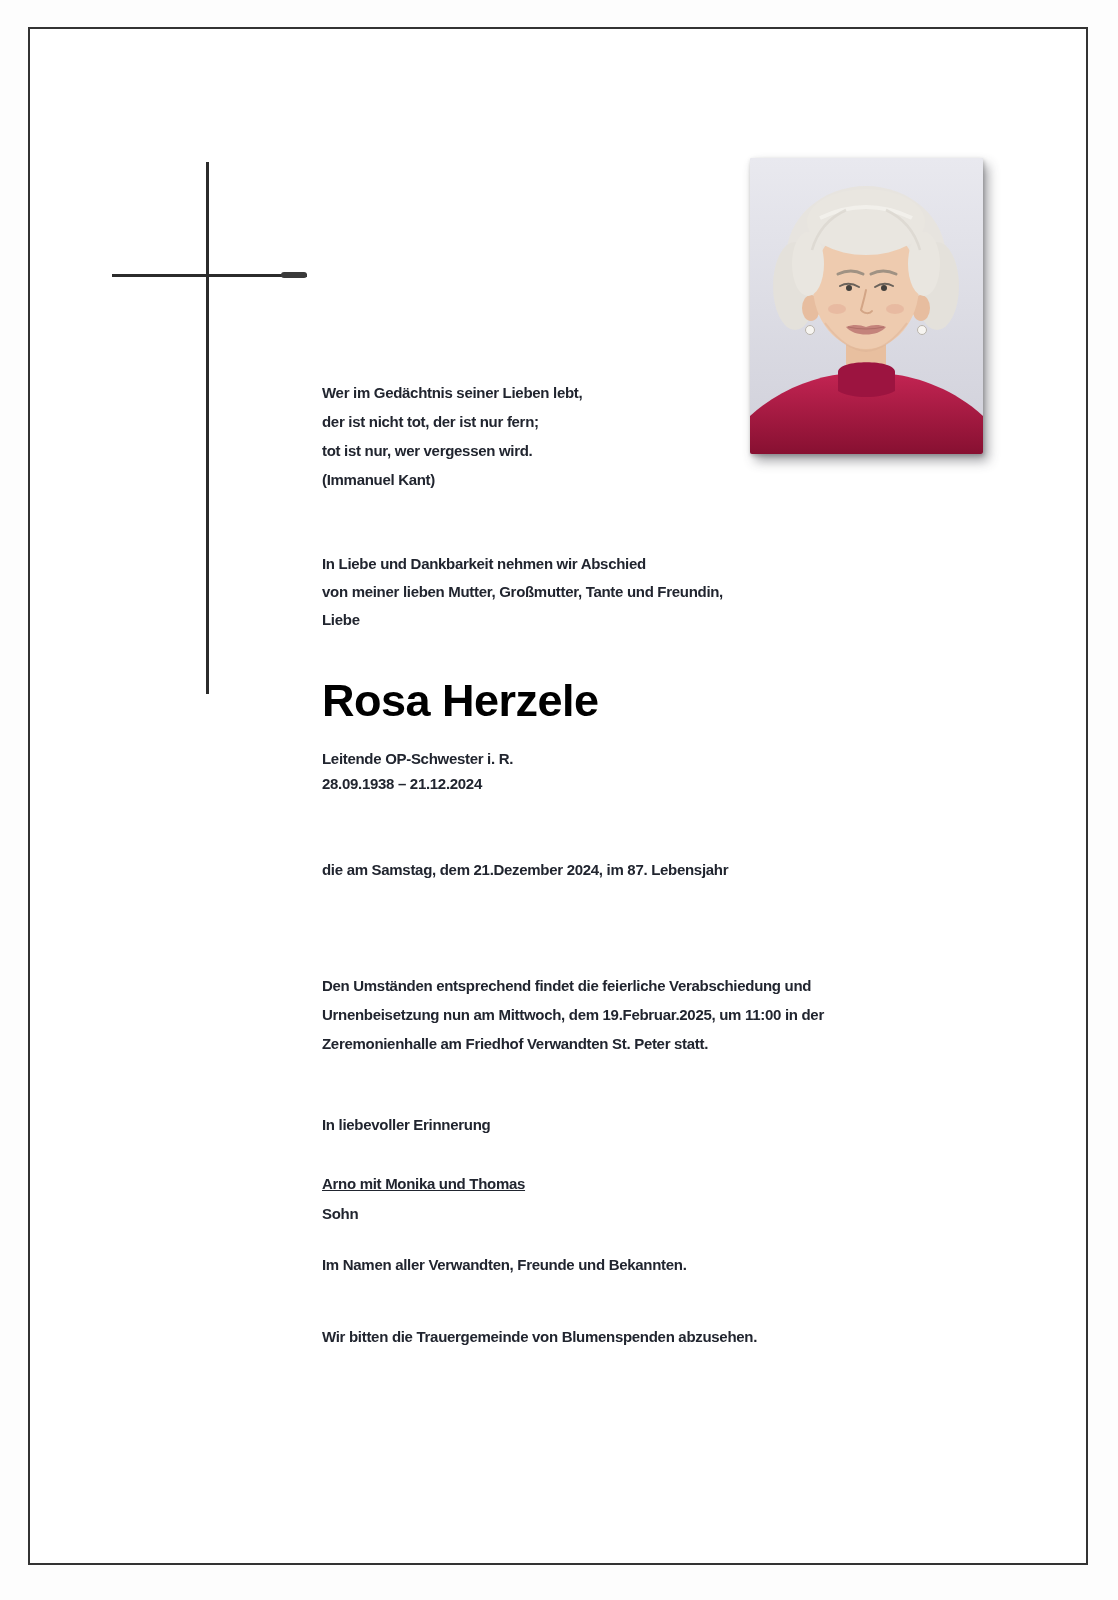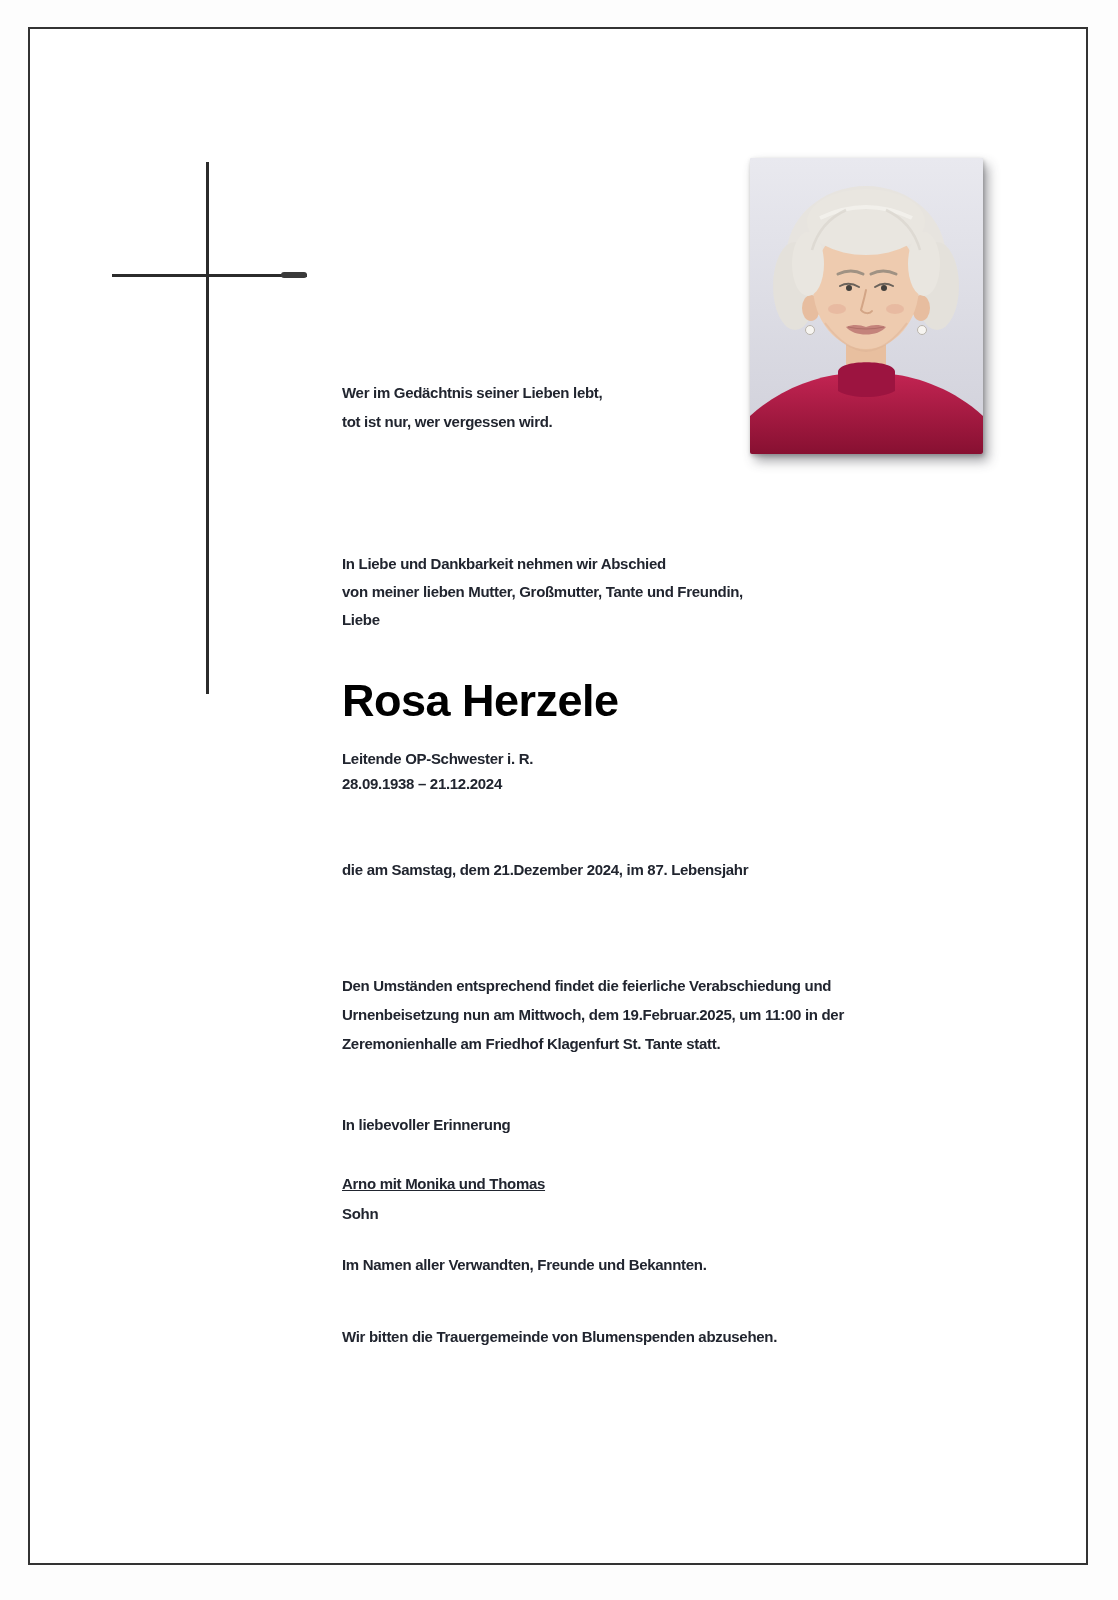--- a/index.html
+++ b/index.html
@@ -55,21 +55,20 @@
   .portrait svg { display: block; }
   
   .txt {
     position: absolute;
     left: 322px;
     color: #21252f;
     font-weight: 700;
     font-size: 15px;
     letter-spacing: -0.3px;
     white-space: nowrap;
-    margin-left: 20px;
   }
   .quote       { top: 378px;  line-height: 29px; }
   .farewell    { top: 550px;  line-height: 28px; }
   .name {
     top: 676px;
     font-size: 45px;
     letter-spacing: -0.5px;
     line-height: 1.1;
     color: #000000;
   }
@@ -148,41 +147,43 @@
 
       <path d="M96,169 C104,166 110,167 116,169 C122,167 128,166 136,169 C128,179 104,179 96,169 Z" fill="#c4837b"></path>
       <path d="M98,169 Q116,173 134,169" stroke="#a5655f" stroke-width="1" fill="none" opacity="0.7"></path>
 
       <path d="M75,165 Q95,192 116,193 Q137,192 157,165" stroke="#dcb294" stroke-width="2" fill="none" opacity="0.45"></path>
     </svg>
   </div>
 
   <div class="txt quote">
     <div>Wer im Gedächtnis seiner Lieben lebt,</div>
+    <div>der ist nicht tot, der ist nur fern;</div>
     <div>tot ist nur, wer vergessen wird.</div>
+    <div>(Immanuel Kant)</div>
   </div>
 
   <div class="txt farewell">
     <div>In Liebe und Dankbarkeit nehmen wir Abschied</div>
     <div>von meiner lieben Mutter, Großmutter, Tante und Freundin,</div>
     <div>Liebe</div>
   </div>
 
   <div class="txt name">Rosa Herzele</div>
   <div class="txt profession">Leitende OP-Schwester i. R.</div>
   <div class="txt life-dates">28.09.1938 – 21.12.2024</div>
 
   <div class="txt passing">
     <div>die am Samstag, dem 21.Dezember 2024, im 87. Lebensjahr</div>
   </div>
 
   <div class="txt ceremony">
     <div>Den Umständen entsprechend findet die feierliche Verabschiedung und</div>
     <div>Urnenbeisetzung nun am Mittwoch, dem 19.Februar.2025, um 11:00 in der</div>
-    <div>Zeremonienhalle am Friedhof Klagenfurt St. Tante statt.</div>
+    <div>Zeremonienhalle am Friedhof Verwandten St. Peter statt.</div>
   </div>
 
   <div class="txt remembrance">In liebevoller Erinnerung</div>
 
   <div class="txt mourner-names">Arno mit Monika und Thomas</div>
   <div class="txt mourner-relation">Sohn</div>
 
   <div class="txt on-behalf">Im Namen aller Verwandten, Freunde und Bekannten.</div>
 
   <div class="txt request">Wir bitten die Trauergemeinde von Blumenspenden abzusehen.</div>

